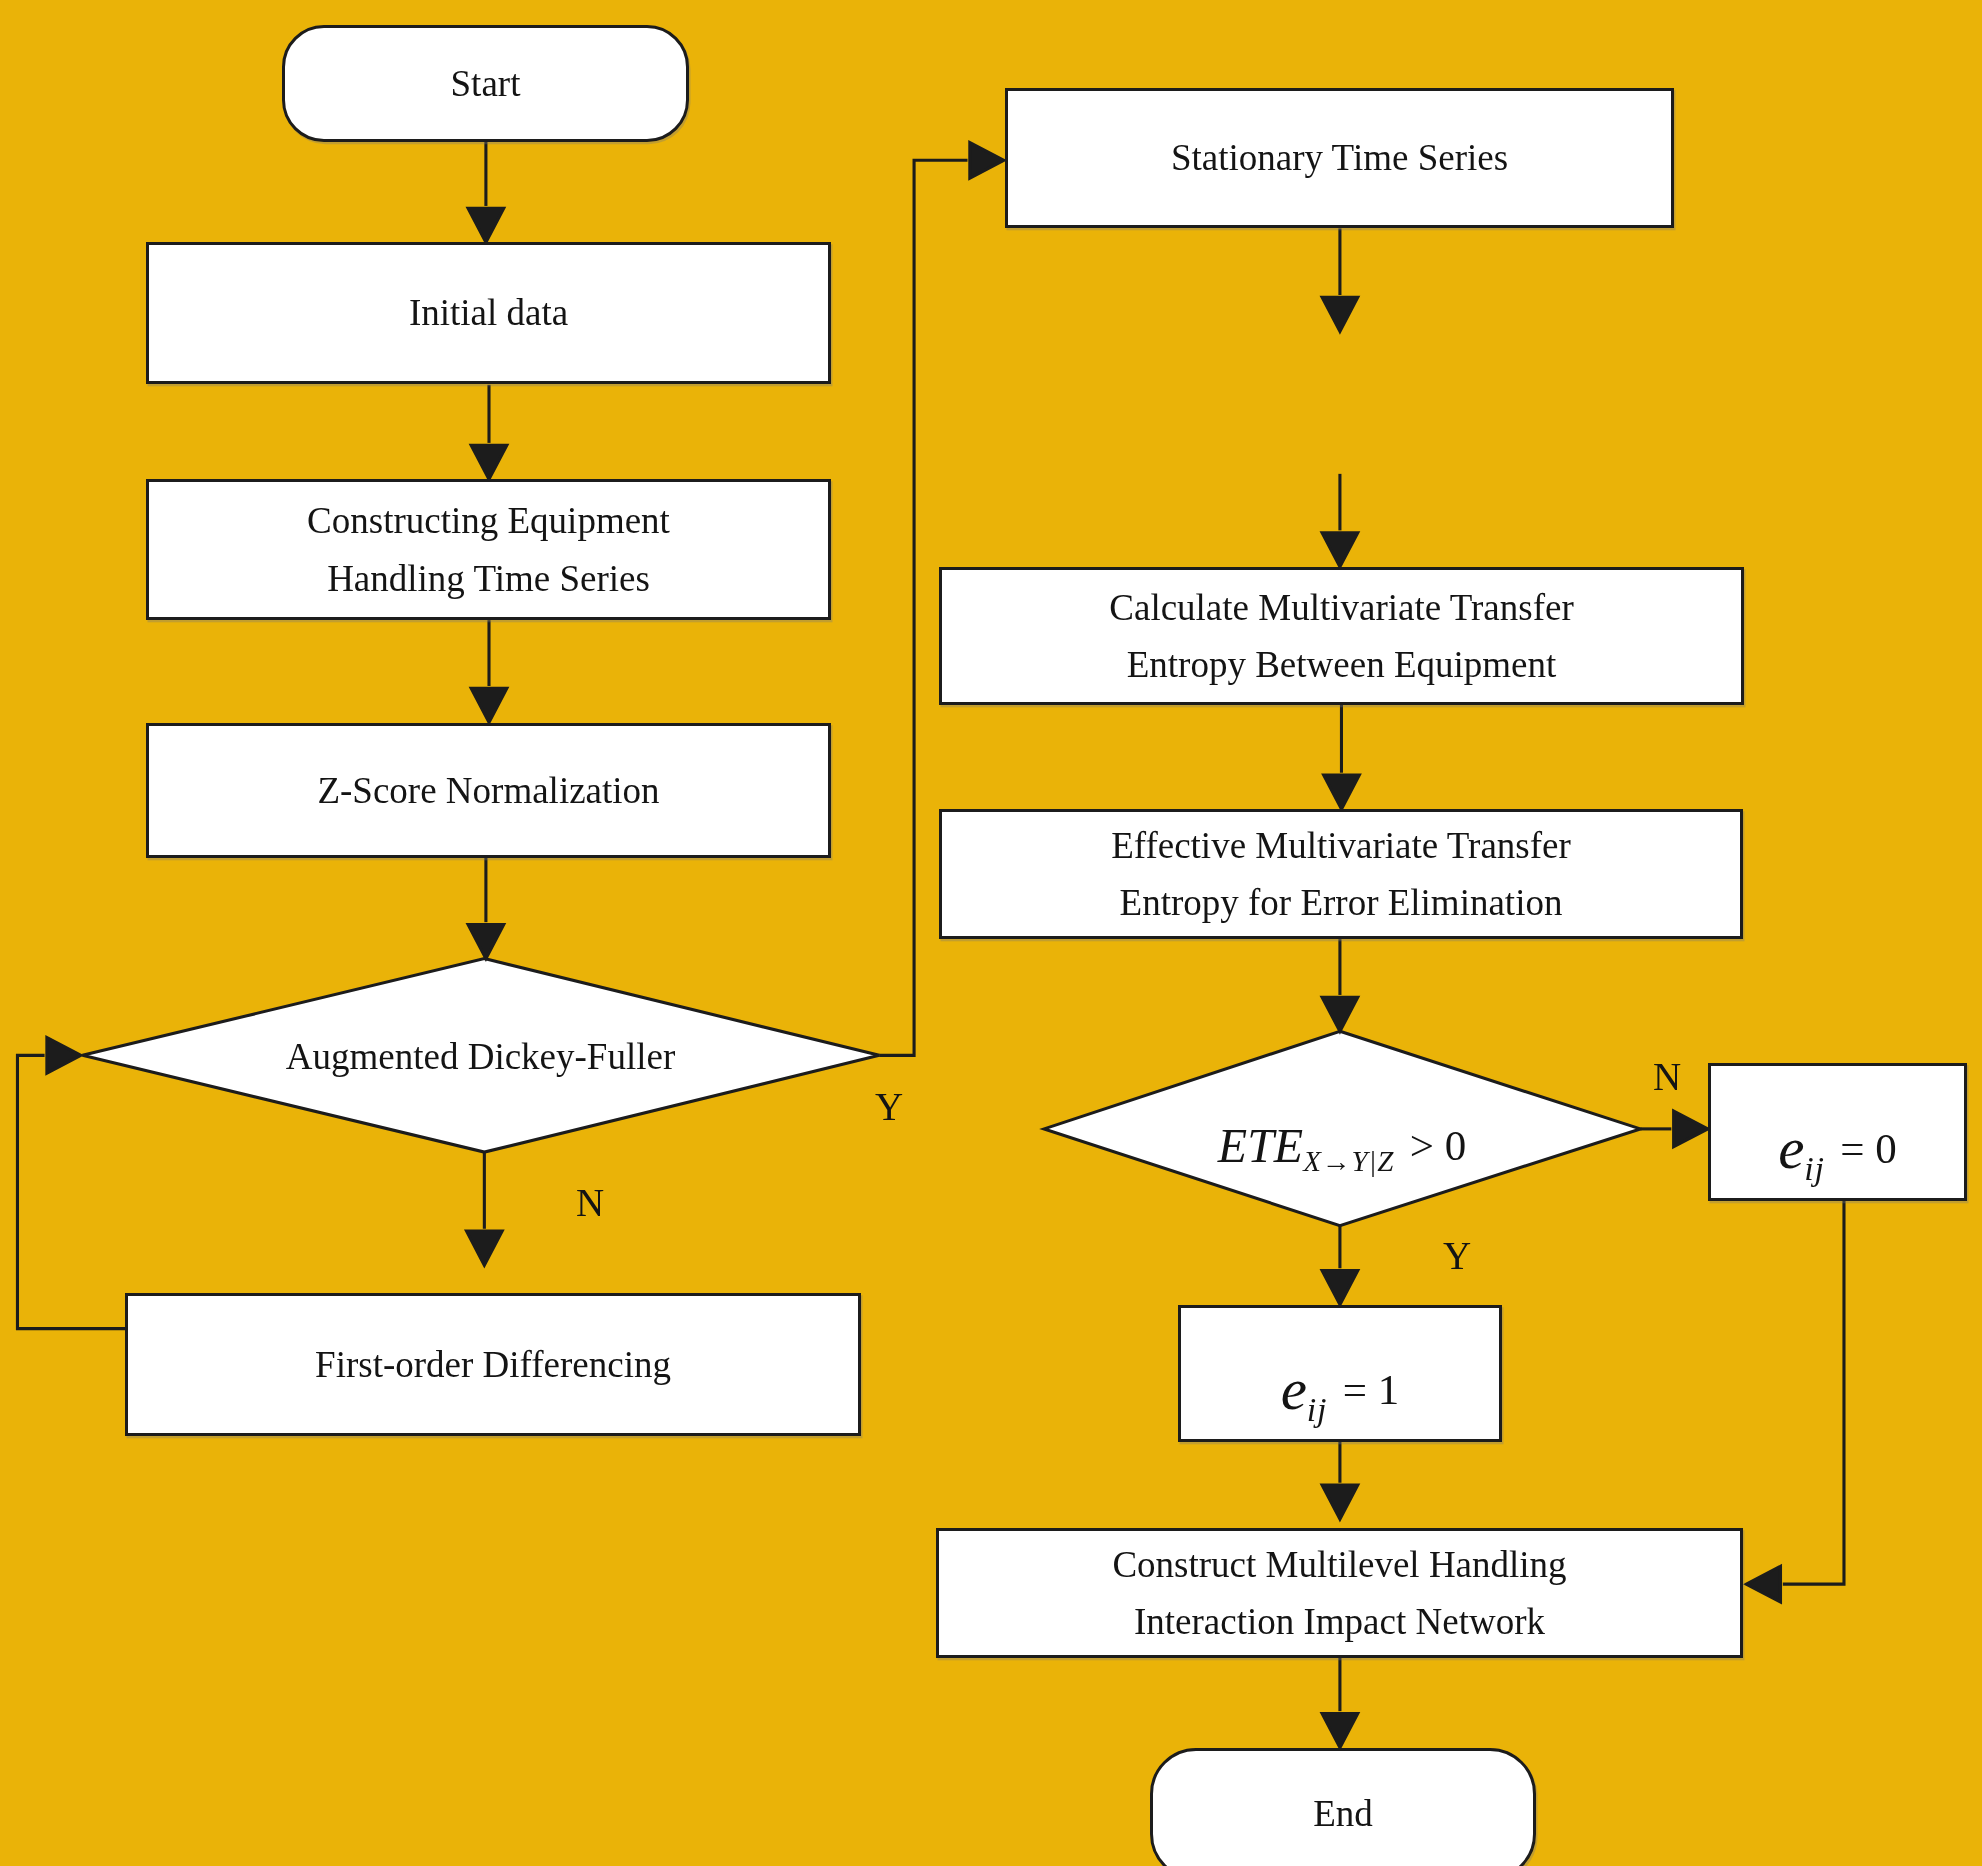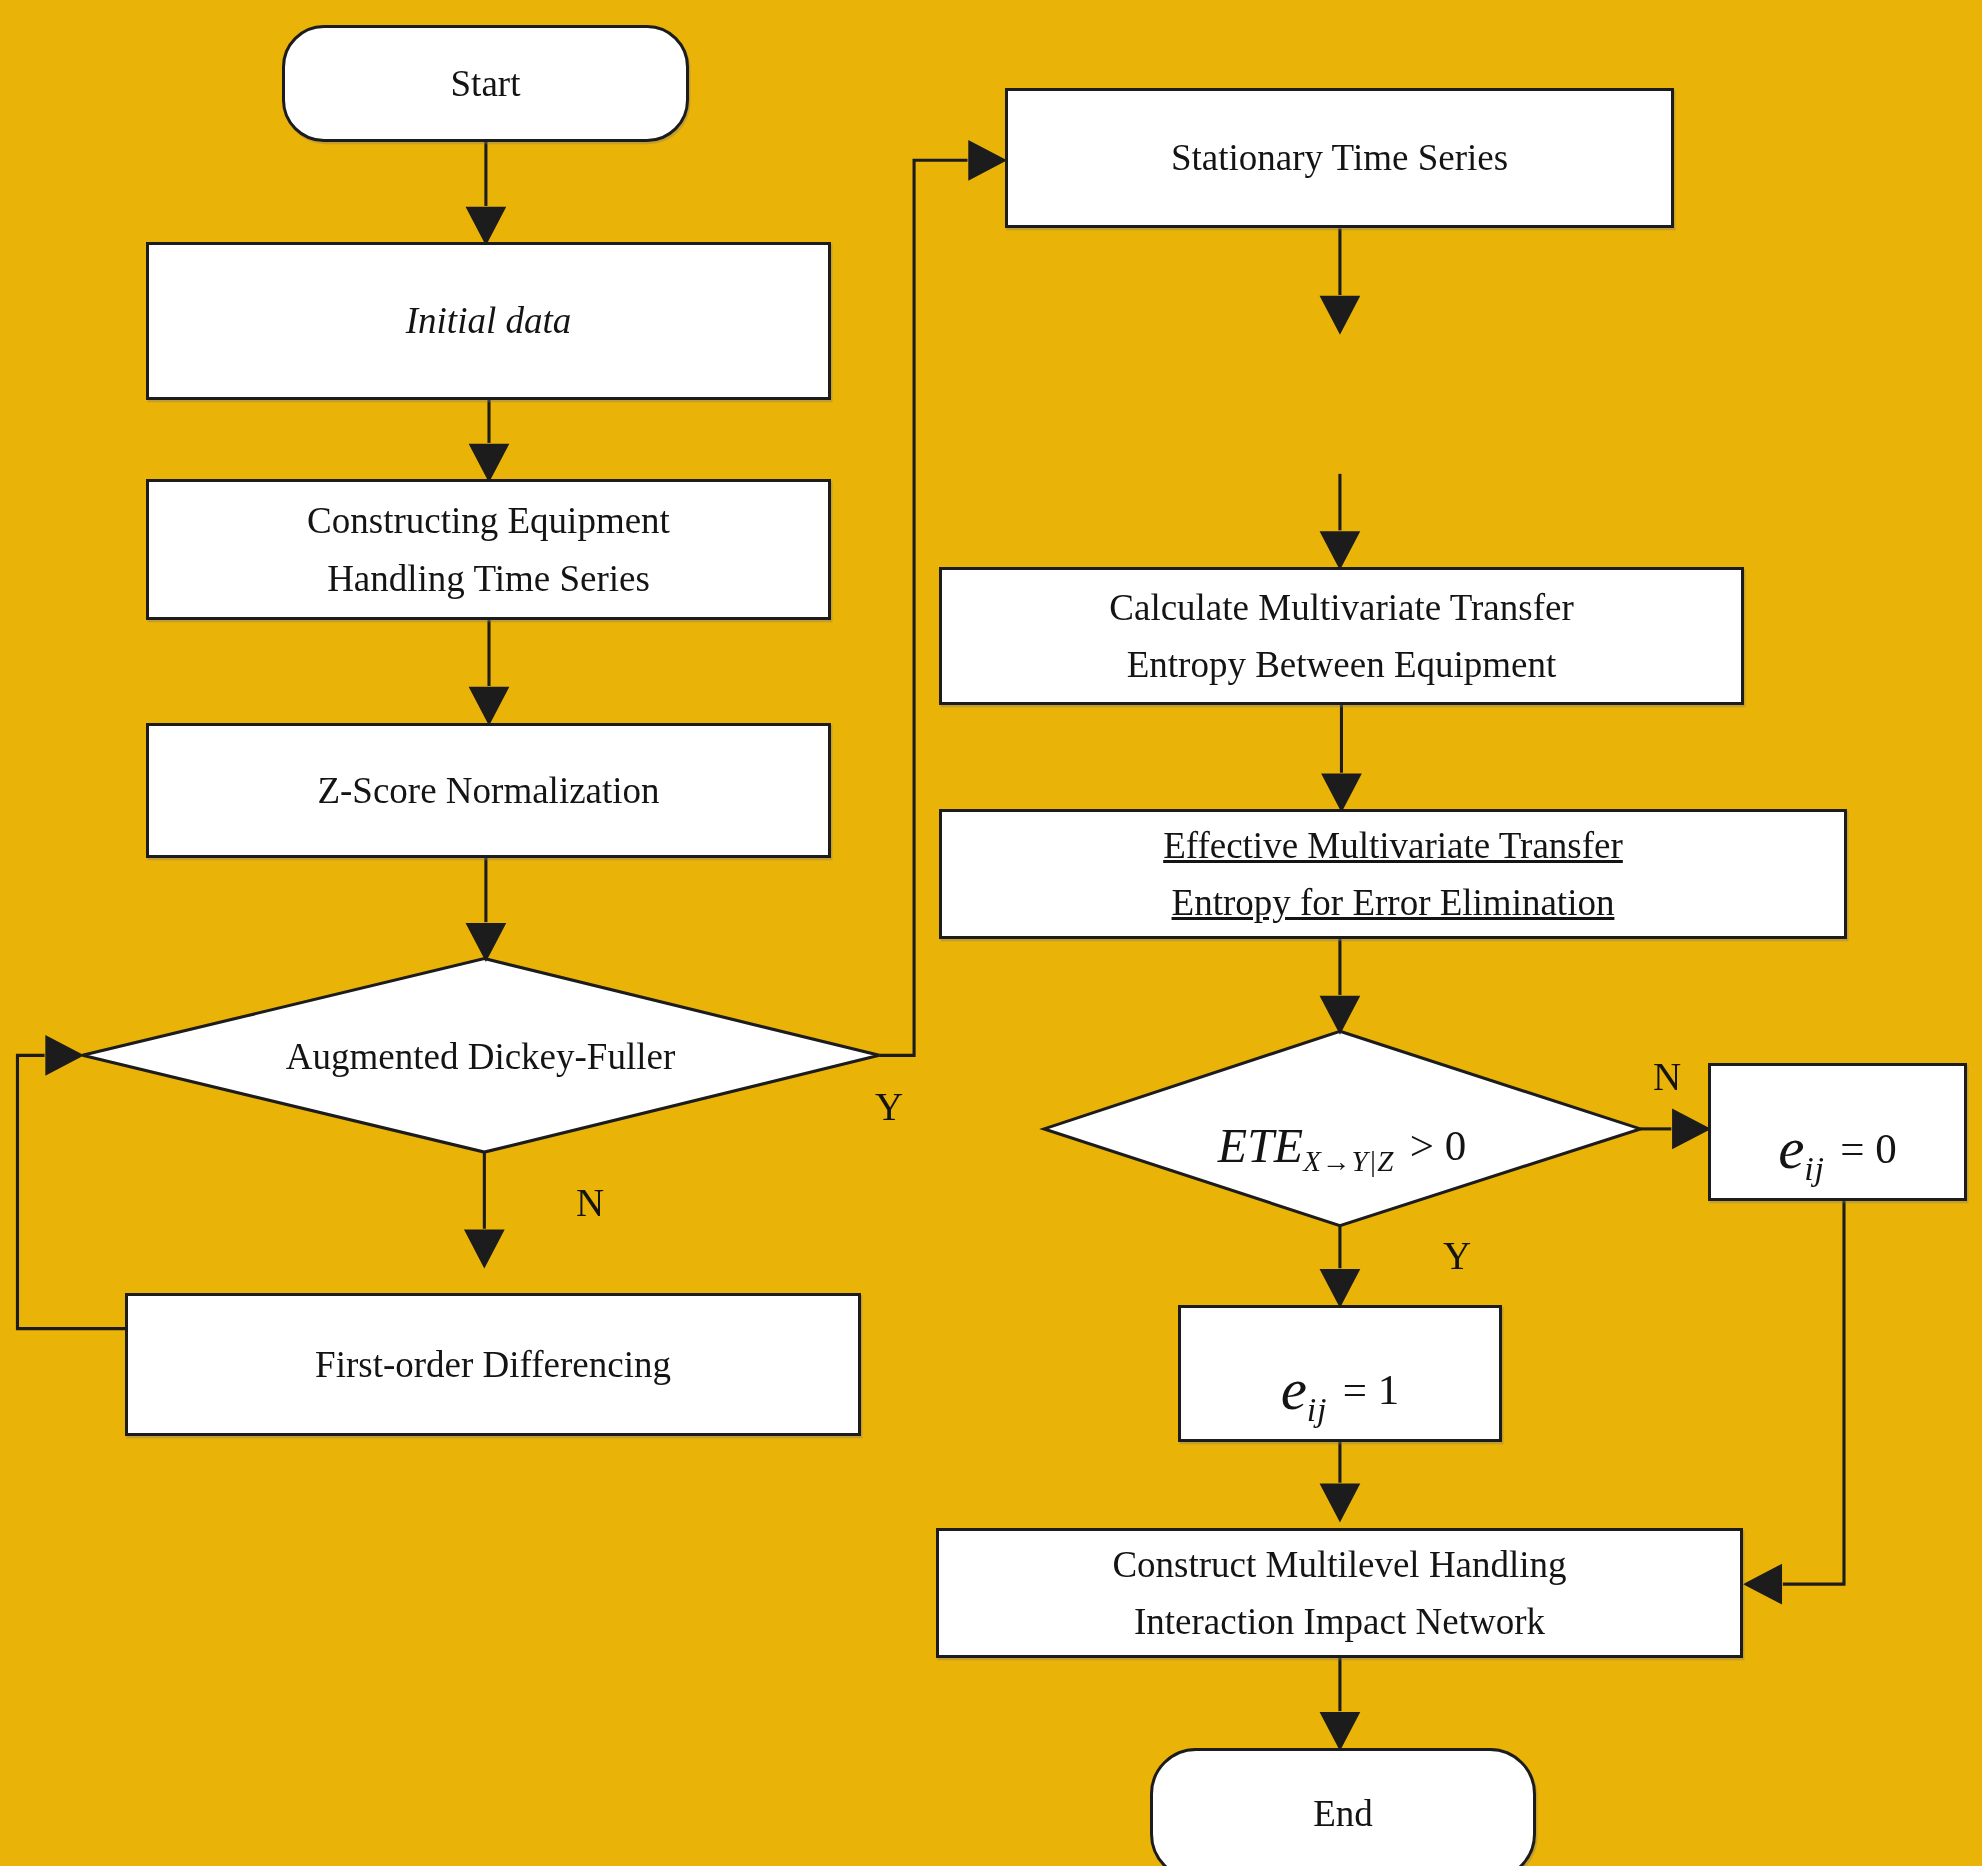--- a/index.html
+++ b/index.html
@@ -23,28 +23,28 @@
     position:absolute;transform:translate(-50%,-50%);font-size:39px;
   }
   .formula{display:flex;align-items:center;margin-top:32px;}
   .fx-base{font-style:italic;font-size:48px;}
   .fx-base.big{font-size:59px;}
   .fx-sub{font-style:italic;font-size:29px;align-self:flex-end;transform:translateY(4.6px);letter-spacing:0.8px;}
   .fx-sub.big{font-size:34px;}
   .fx-rest{font-size:43px;margin-left:15.5px;}
   
   #node-start{left:282px;top:25px;width:407px;height:117px;}
-  #node-initial{left:146px;top:242px;width:685px;height:158px;font-style:italic;}
+  #node-initial{left:146px;top:242px;width:685px;height:142px;}
   #node-constructing{left:146px;top:479px;width:685px;height:141px;}
   #node-zscore{left:146px;top:723px;width:685px;height:135px;}
   #node-firstorder{left:125px;top:1293px;width:736px;height:143px;}
   #node-stationary{left:1005px;top:88px;width:669px;height:140px;}
   #node-mrmr{left:1005px;top:331px;width:669px;height:142px;}
   #node-calculate{left:939px;top:567px;width:805px;height:138px;}
-  #node-effective{left:939px;top:809px;width:908px;height:130px;text-decoration:underline;}
+  #node-effective{left:939px;top:809px;width:804px;height:130px;}
   #node-eij1{left:1178px;top:1305px;width:324px;height:137px;}
   #node-eij0{left:1708px;top:1063px;width:259px;height:138px;}
   #node-construct{left:936px;top:1519px;width:807px;height:130px;margin-top:9px;}
   #node-end{left:1150px;top:1748px;width:386px;height:132px;border-radius:46px;}
   #adf-label{left:82px;top:959px;width:797px;height:194px;}
   #ete-label{left:1044px;top:1032px;width:596px;height:194px;}
   #label-adf-no{left:590px;top:1202px;}
   #label-adf-yes{left:889px;top:1106px;}
   #label-ete-no{left:1667px;top:1076px;}
   #label-ete-yes{left:1457px;top:1255px;}

